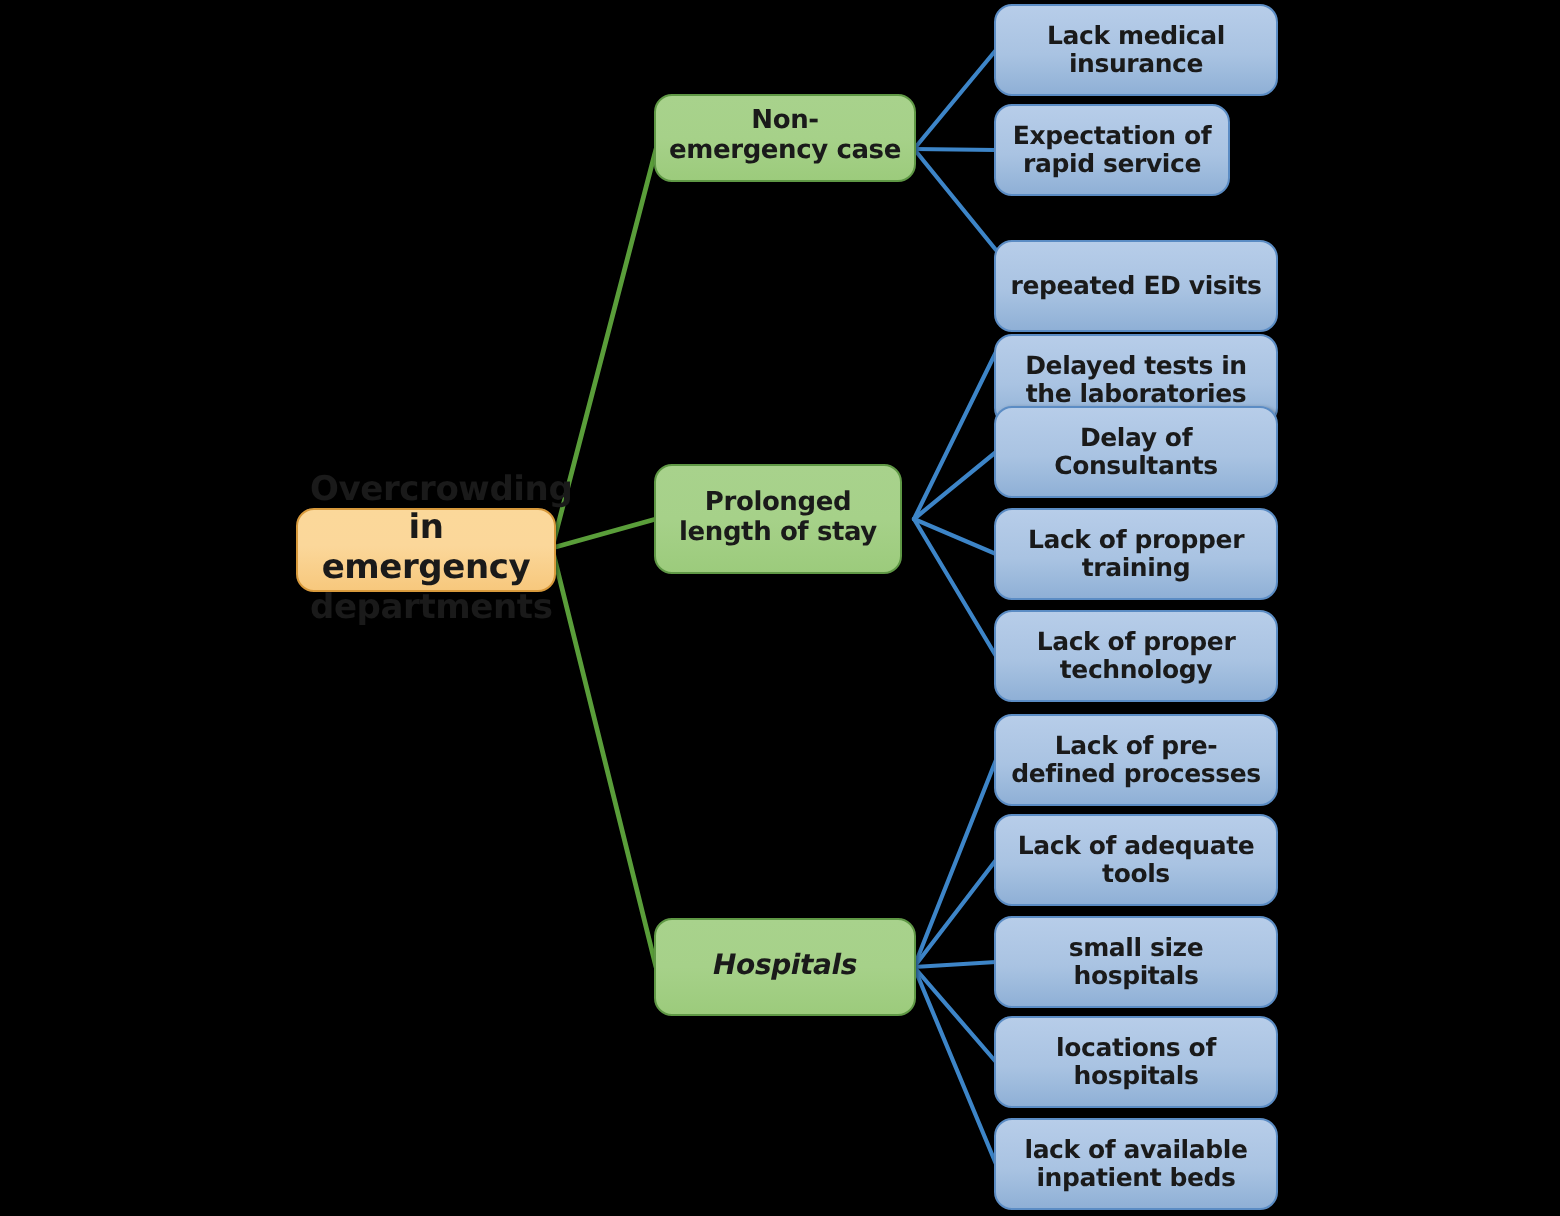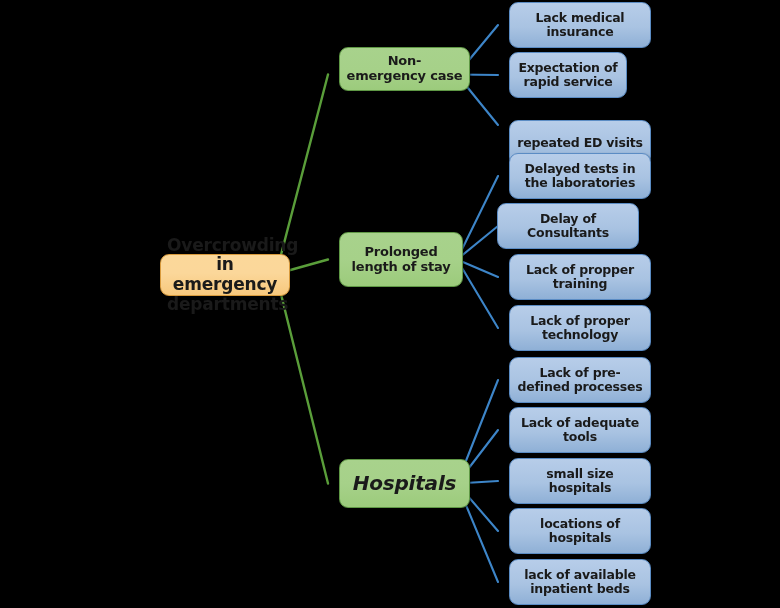--- a/index.html
+++ b/index.html
@@ -29,37 +29,36 @@
     display: flex;
     align-items: center;
     justify-content: center;
     text-align: center;
     border-radius: 9px;
     line-height: 1.15;
     color: #1a1a1a;
     font-weight: bold;
     letter-spacing: -0.2px;
     padding: 2px 6px;
-    margin-left: 12px;
   }
   .node-root {
     background: linear-gradient(to bottom, #fbd89a 0%, #fbd79a 45%, #f7c87d 100%);
     border: 1.6px solid #d89a3c;
     font-size: 17px;
     box-shadow: 1px 1px 2px rgba(0,0,0,0.45);
   }
   .node-branch {
     background: linear-gradient(to bottom, #a8d28c 0%, #a6d189 50%, #9ccb7c 100%);
     border: 1.6px solid #5f9845;
     font-size: 13px;
     box-shadow: 1px 1px 2px rgba(0,0,0,0.45);
   }
   .node-branch.italic {
     font-style: italic;
-    font-size: 20px;
+    font-size: 14px;
   }
   .node-leaf {
     background: linear-gradient(to bottom, #b7cde9 0%, #a9c3e2 55%, #8fb0d6 100%);
     border: 1.5px solid #5b8cc4;
     font-size: 12.5px;
     box-shadow: 1px 1px 2px rgba(0,0,0,0.45);
   }
   .node-leaf span, .node-branch span, .node-root span {
     display: block;
     width: 100%;
@@ -98,24 +97,24 @@
       </div>
       <div class="node node-leaf" style="left: 497px; top: 52px; width: 118px; height: 46px;">
         <span>Expectation of rapid service</span>
       </div>
       <div class="node node-leaf" style="left: 497px; top: 120px; width: 142px; height: 46px;">
         <span>repeated ED visits</span>
       </div>
       <div class="node node-branch" style="left: 327px; top: 232px; width: 124px; height: 55px;">
         <span>Prolonged length of stay</span>
       </div>
-      <div class="node node-leaf" style="left: 497px; top: 153px; width: 142px; height: 46px;">
+      <div class="node node-leaf" style="left: 497px; top: 167px; width: 142px; height: 46px;">
         <span>Delayed tests in the laboratories</span>
       </div>
-      <div class="node node-leaf" style="left: 485px; top: 203px; width: 142px; height: 46px;">
+      <div class="node node-leaf" style="left: 497px; top: 203px; width: 142px; height: 46px;">
         <span>Delay of Consultants</span>
       </div>
       <div class="node node-leaf" style="left: 497px; top: 254px; width: 142px; height: 46px;">
         <span>Lack of propper training</span>
       </div>
       <div class="node node-leaf" style="left: 497px; top: 305px; width: 142px; height: 46px;">
         <span>Lack of proper technology</span>
       </div>
       <div class="node node-branch italic" style="left: 327px; top: 459px; width: 131px; height: 49px;">
         <span>Hospitals</span>

